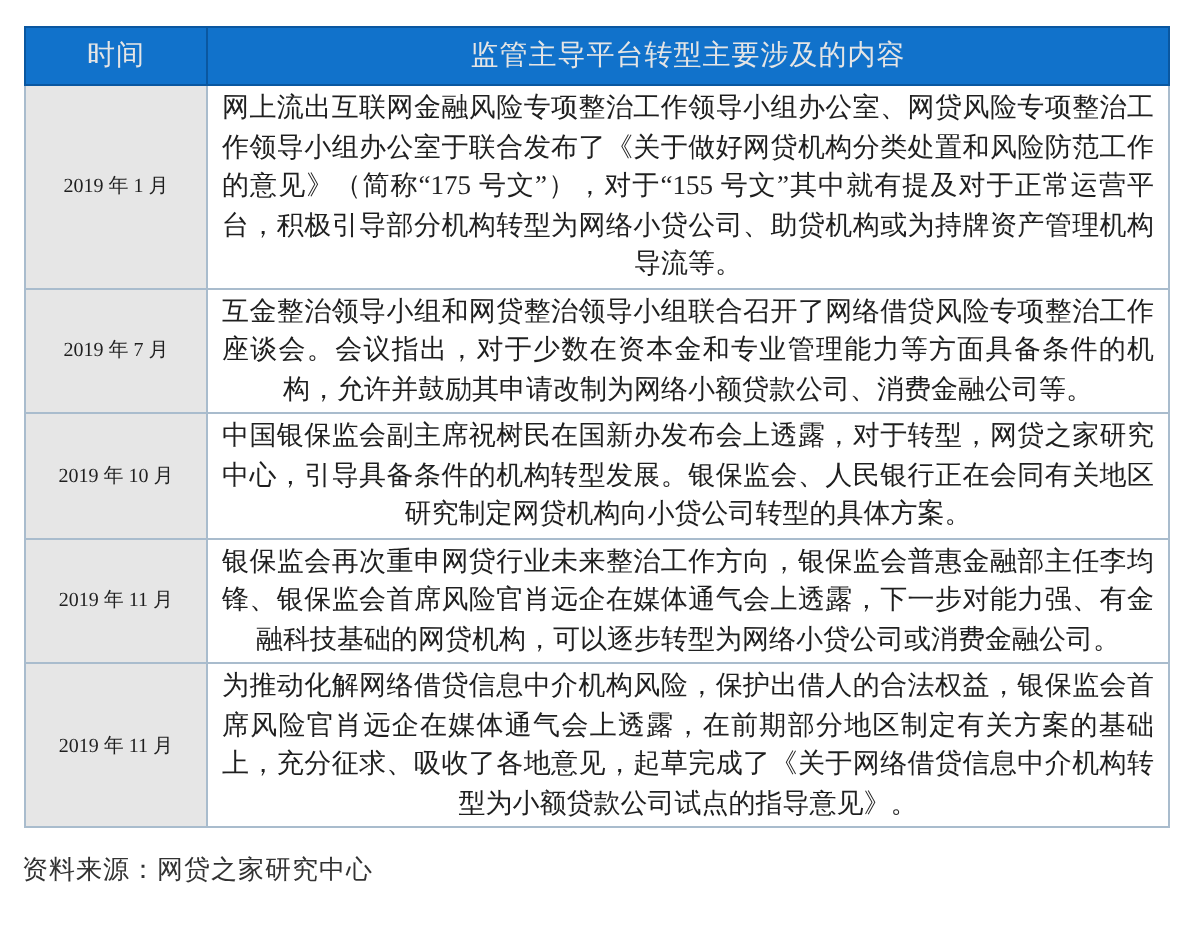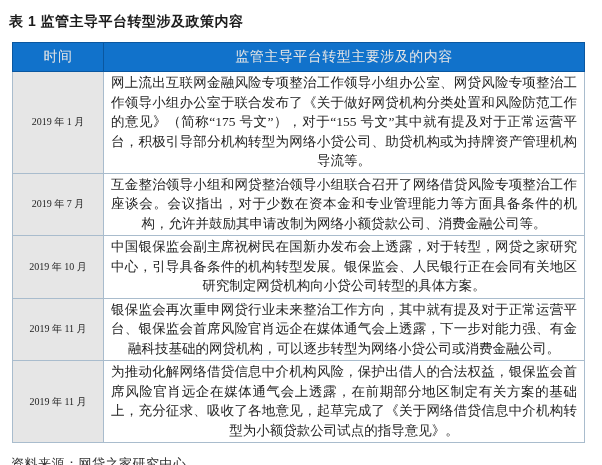--- a/index.html
+++ b/index.html
@@ -69,21 +69,20 @@
     color: #333333;
     margin: 12px 0 0 11px;
     letter-spacing: 0.5px;
   }
 </style>
 </head>
 <body>
 
 <div class="page">
 
-  <div class="doc-title">表 1 监管主导平台转型涉及政策内容</div>
 
   <table class="policy-table">
     <colgroup>
       <col class="col-time">
       <col class="col-content">
     </colgroup>
     <thead>
       <tr>
         <th>时间</th>
         <th>监管主导平台转型主要涉及的内容</th>
@@ -97,21 +96,21 @@
         <tr>
           <td class="time-cell">2019 年 7 月</td>
           <td class="content-cell">互金整治领导小组和网贷整治领导小组联合召开了网络借贷风险专项整治工作座谈会。会议指出，对于少数在资本金和专业管理能力等方面具备条件的机构，允许并鼓励其申请改制为网络小额贷款公司、消费金融公司等。</td>
         </tr>
         <tr>
           <td class="time-cell">2019 年 10 月</td>
           <td class="content-cell">中国银保监会副主席祝树民在国新办发布会上透露，对于转型，网贷之家研究中心，引导具备条件的机构转型发展。银保监会、人民银行正在会同有关地区研究制定网贷机构向小贷公司转型的具体方案。</td>
         </tr>
         <tr>
           <td class="time-cell">2019 年 11 月</td>
-          <td class="content-cell">银保监会再次重申网贷行业未来整治工作方向，其中就有提及对于正常运营平台、银保监会首席风险官肖远企在媒体通气会上透露，下一步对能力强、有金融科技基础的网贷机构，可以逐步转型为网络小贷公司或消费金融公司。</td>
+          <td class="content-cell">银保监会再次重申网贷行业未来整治工作方向，银保监会普惠金融部主任李均锋、银保监会首席风险官肖远企在媒体通气会上透露，下一步对能力强、有金融科技基础的网贷机构，可以逐步转型为网络小贷公司或消费金融公司。</td>
         </tr>
         <tr>
           <td class="time-cell">2019 年 11 月</td>
           <td class="content-cell">为推动化解网络借贷信息中介机构风险，保护出借人的合法权益，银保监会首席风险官肖远企在媒体通气会上透露，在前期部分地区制定有关方案的基础上，充分征求、吸收了各地意见，起草完成了《关于网络借贷信息中介机构转型为小额贷款公司试点的指导意见》。</td>
         </tr>
       </tbody>
   </table>
 
   <div class="source-note">资料来源：网贷之家研究中心</div>
 

